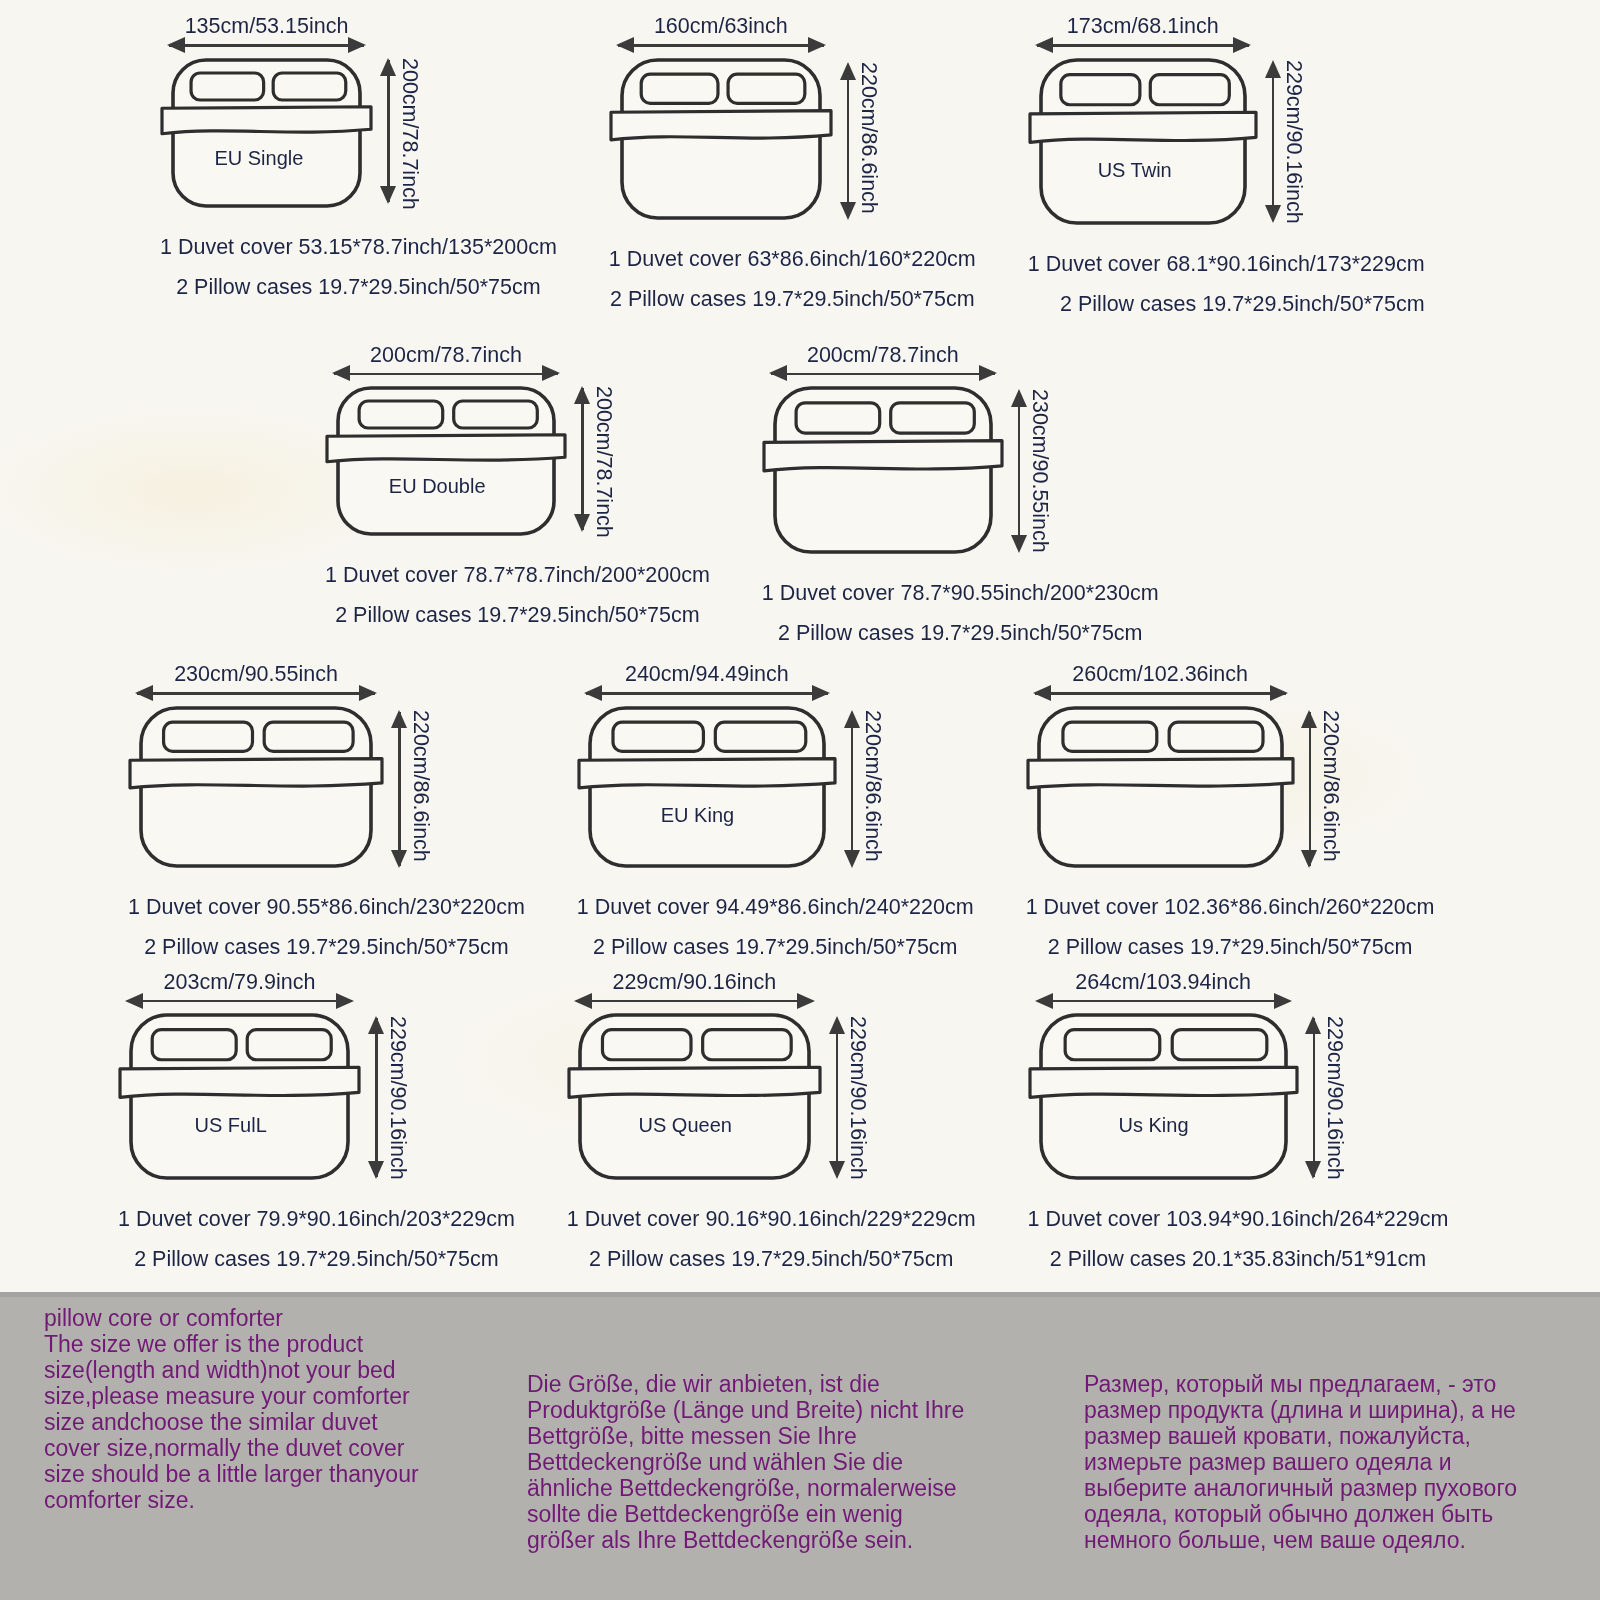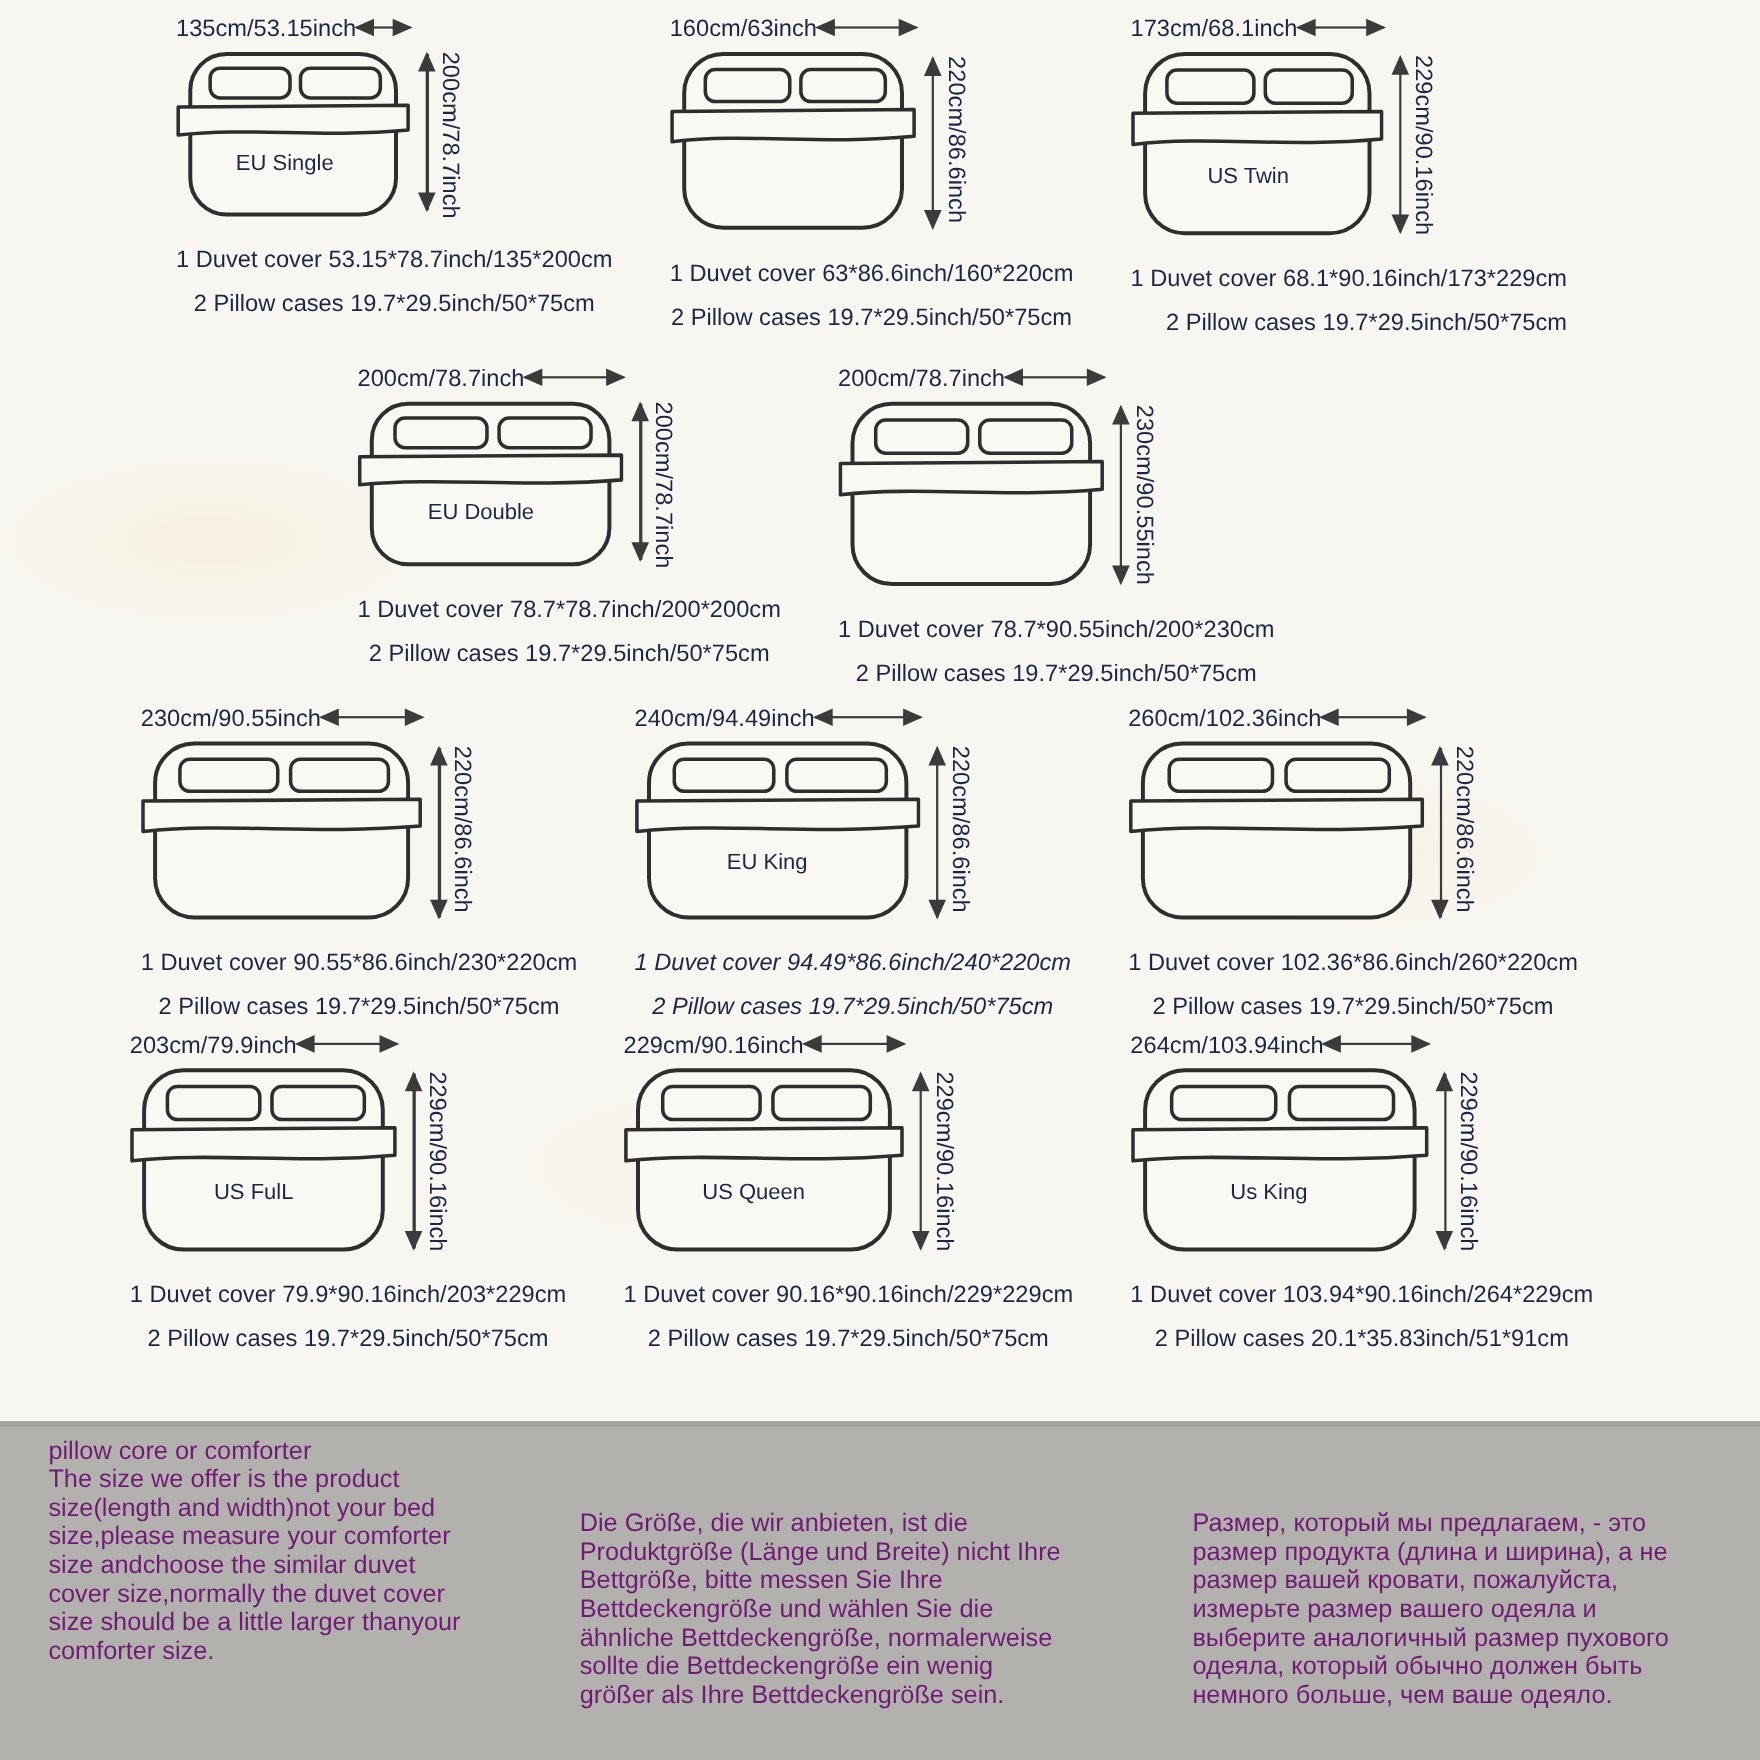--- a/index.html
+++ b/index.html
@@ -17,21 +17,21 @@
       radial-gradient(ellipse 280px 120px at 40% 82%, rgba(240,230,190,.20), transparent 70%),
       #f8f6f1;
   }
   .bed-grid-row{display:flex;justify-content:space-between;align-items:flex-start;}
   .row0{padding:14px 148px 0 160px;}
   .row1{padding:26px 395px 0 325px;}
   .row2{padding:16px 125px 0 128px;}
   .row3{padding:10px 118px 0 118px;}
 
   .bed-card{display:flex;flex-direction:column;align-items:flex-start;}
-  .dim-top{display:flex;flex-direction:row;align-items:center;}
+  .dim-top{display:flex;flex-direction:column;align-items:center;}
   .width-label{
     font-size:21.5px;color:#1d2545;white-space:nowrap;margin-bottom:5px;
   }
   .h-arrow{position:relative;height:2.6px;background:#3b3b3b;margin-bottom:8px;}
   .h-arrow::before{content:"";position:absolute;left:-2px;top:-7.2px;
     border-style:solid;border-width:8.5px 18px 8.5px 0;
     border-color:transparent #3b3b3b transparent transparent;}
   .h-arrow::after{content:"";position:absolute;right:-2px;top:-7.2px;
     border-style:solid;border-width:8.5px 0 8.5px 18px;
     border-color:transparent transparent transparent #3b3b3b;}
@@ -226,21 +226,21 @@
             <rect x="24.99" y="16.2" width="90.44" height="29.16" rx="9" fill="#faf8f3" stroke="#2e2e2e" stroke-width="3.2"></rect>
             <rect x="127.33000000000001" y="16.2" width="90.44" height="29.16" rx="9" fill="#faf8f3" stroke="#2e2e2e" stroke-width="3.2"></rect>
             <path d="M -9 54.27 L 247 52.65 L 247 76.95 C 147.56 85.05 71.39999999999999 73.71000000000001 -9 81.81 Z" fill="#faf8f3" stroke="#2e2e2e" stroke-width="3.2" stroke-linejoin="round"></path>
             <text x="109.48" y="115.83" text-anchor="middle" font-size="20" fill="#1d2545">EU King</text>
           </svg>
           <div class="v-wrap">
             <div class="v-arrow" style="height: 154px; margin-top: 4px;"></div>
             <div class="height-label">220cm/86.6inch</div>
           </div>
         </div>
-        <div class="bed-texts" style="padding-right: 52px; font-style: italic;">
+        <div class="bed-texts" style="padding-right: 52px;">
           <div class="duvet-line">1 Duvet cover 94.49*86.6inch/240*220cm</div>
           <div class="pillow-line">2 Pillow cases 19.7*29.5inch/50*75cm</div>
         </div>
       </div>
       <div class="bed-card">
         <div class="dim-top" style="width: 269px;">
           <div class="width-label">260cm/102.36inch</div>
           <div class="h-arrow" style="width: 251px;"></div>
         </div>
         <div class="bed-mid">

